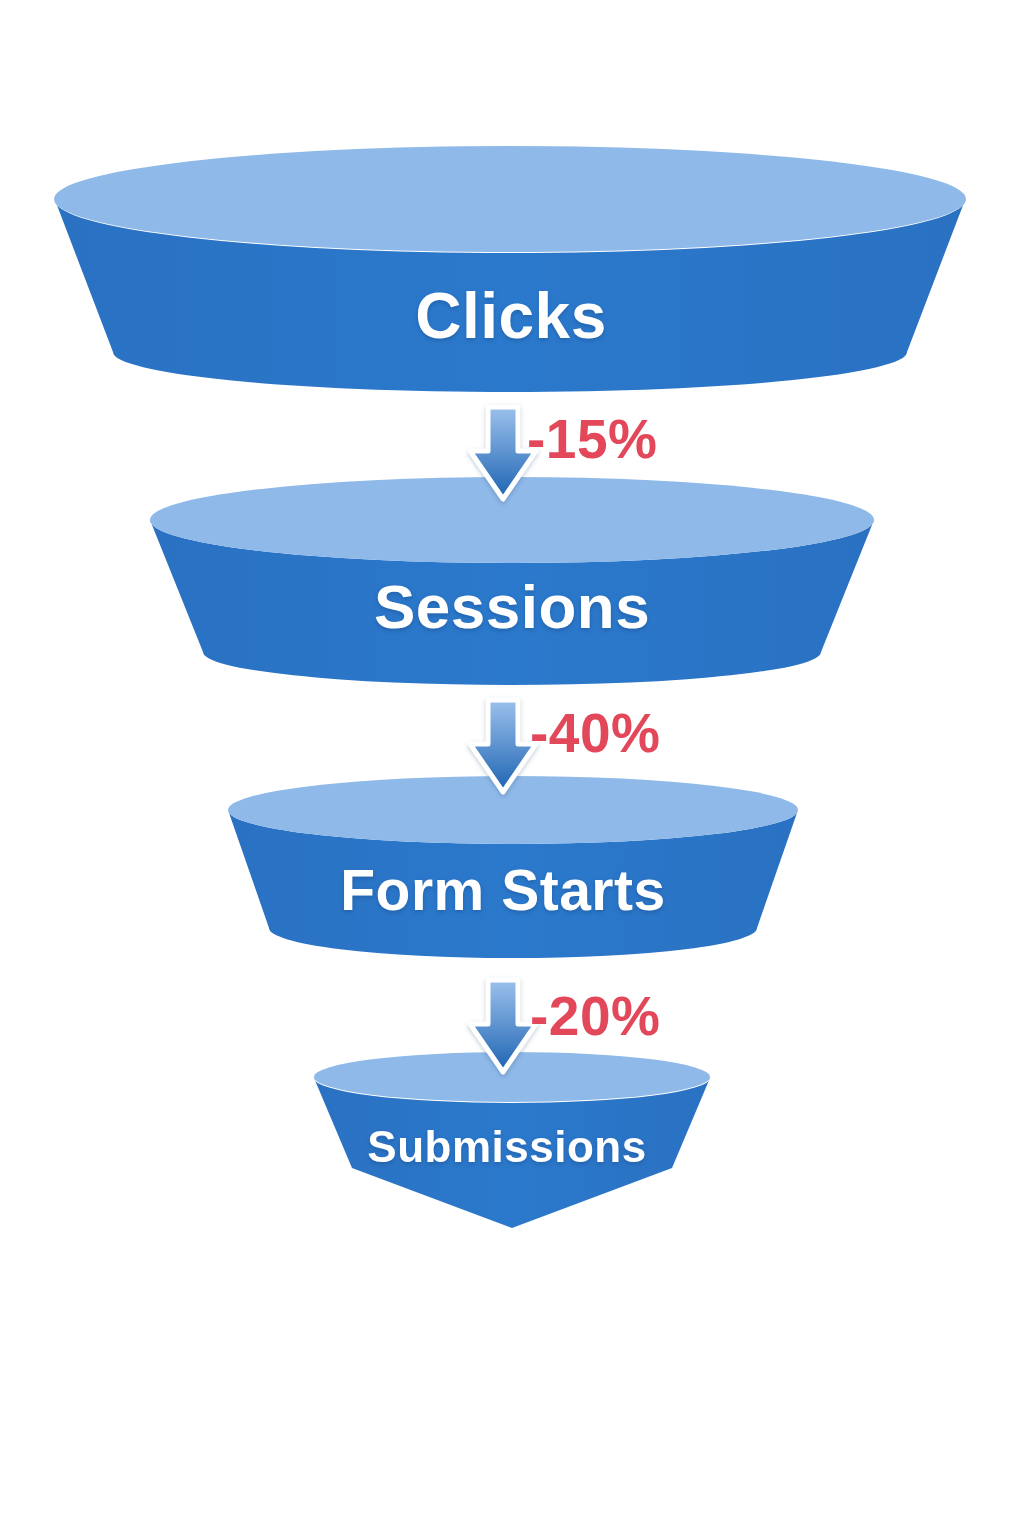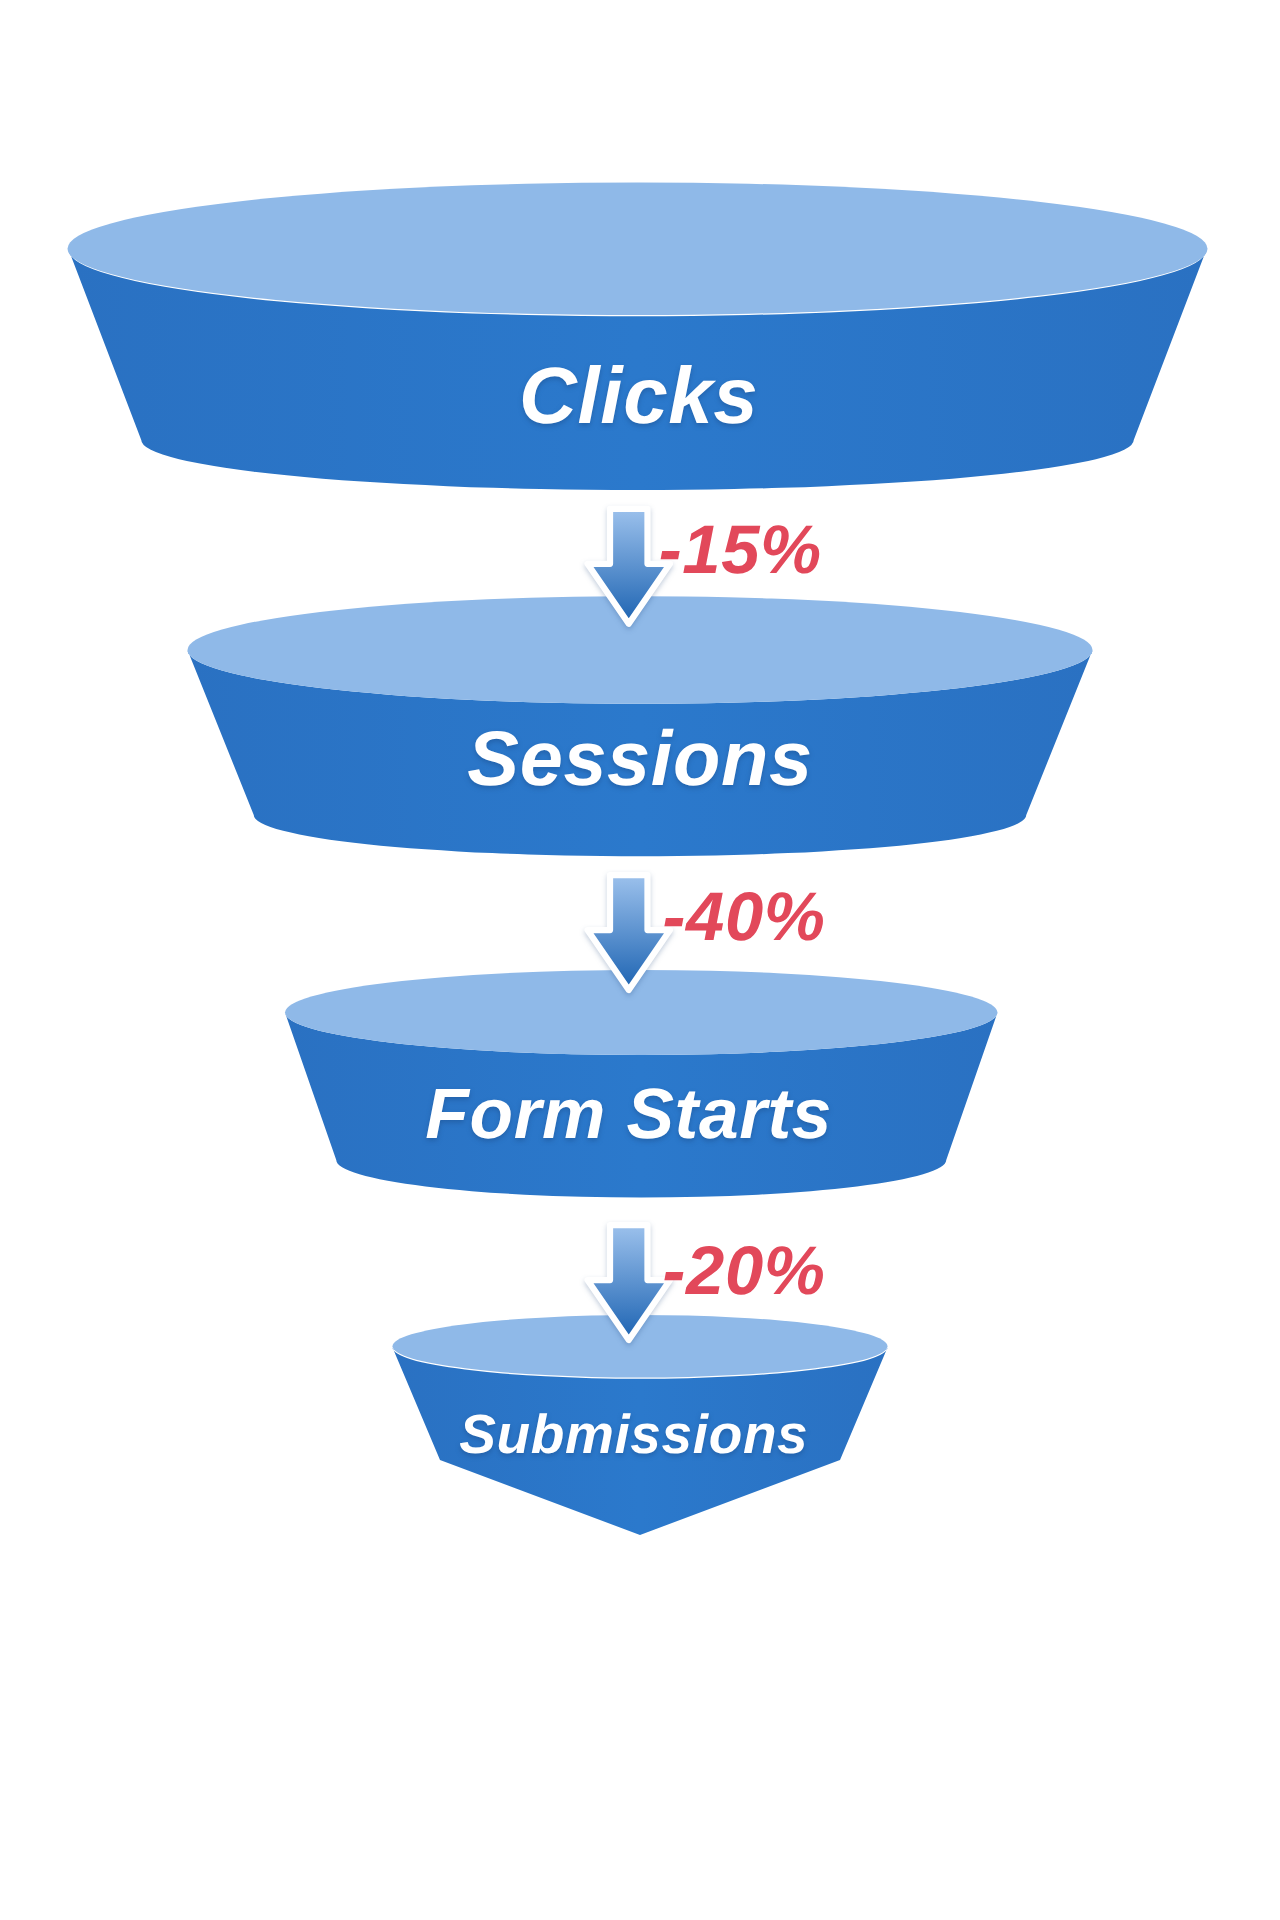--- a/index.html
+++ b/index.html
@@ -7,21 +7,20 @@
     padding: 0;
     background: #ffffff;
     width: 1024px;
     height: 1536px;
     overflow: hidden;
     font-family: "Liberation Sans", sans-serif;
   }
   .canvas-wrap {
     width: 1024px;
     height: 1536px;
-    font-style: italic;
   }
   svg {
     display: block;
   }
   .stage-label {
     font-family: "Liberation Sans", sans-serif;
     font-weight: 700;
     letter-spacing: 0.5px;
     filter: drop-shadow(0px 2px 2px rgba(21, 60, 115, 0.35));
   }

